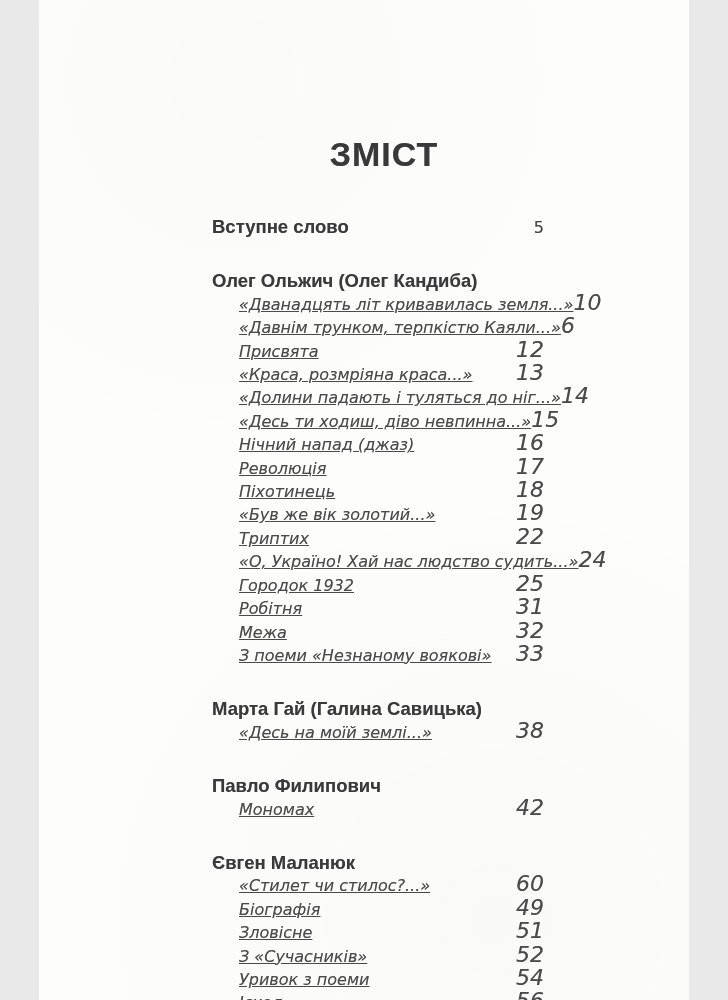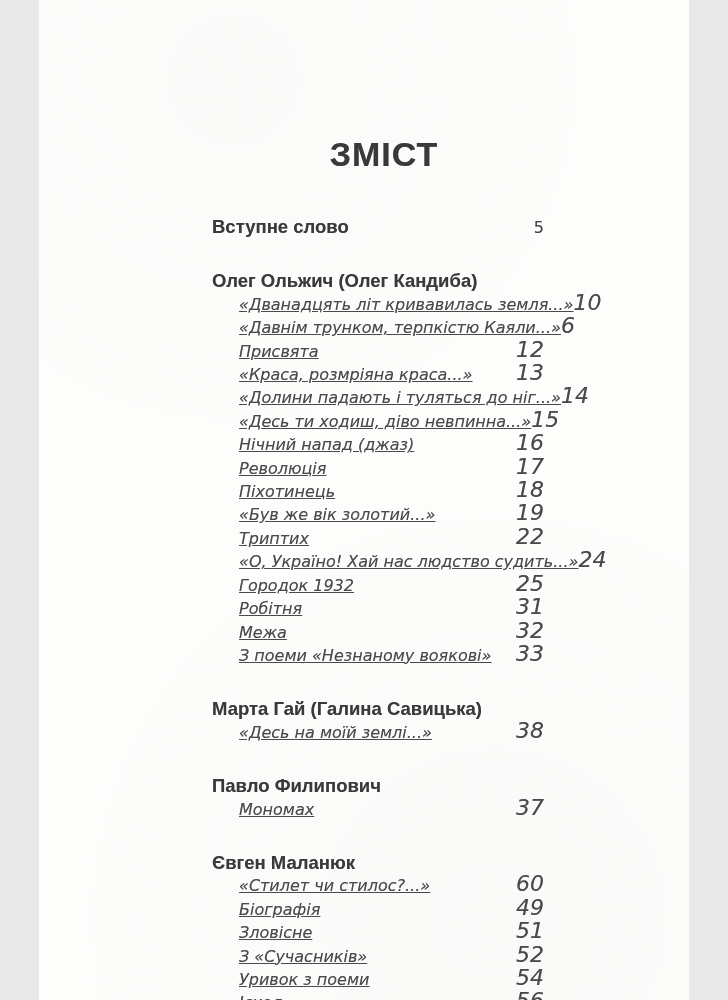--- a/index.html
+++ b/index.html
@@ -195,21 +195,21 @@
 </div>
 
   <div class="sec-block">
     <div class="row sec-row">
       <span class="sec-heading">Павло Филипович</span>
       <span class="sec-page"></span>
     </div>
 
   <div class="row item-row">
     <span class="item-title">Мономах</span>
-    <span class="item-page">37</span>
+    <span class="item-page">42</span>
   </div>
 </div>
 
   <div class="sec-block">
     <div class="row sec-row">
       <span class="sec-heading">Євген Маланюк</span>
       <span class="sec-page"></span>
     </div>
 
   <div class="row item-row">

